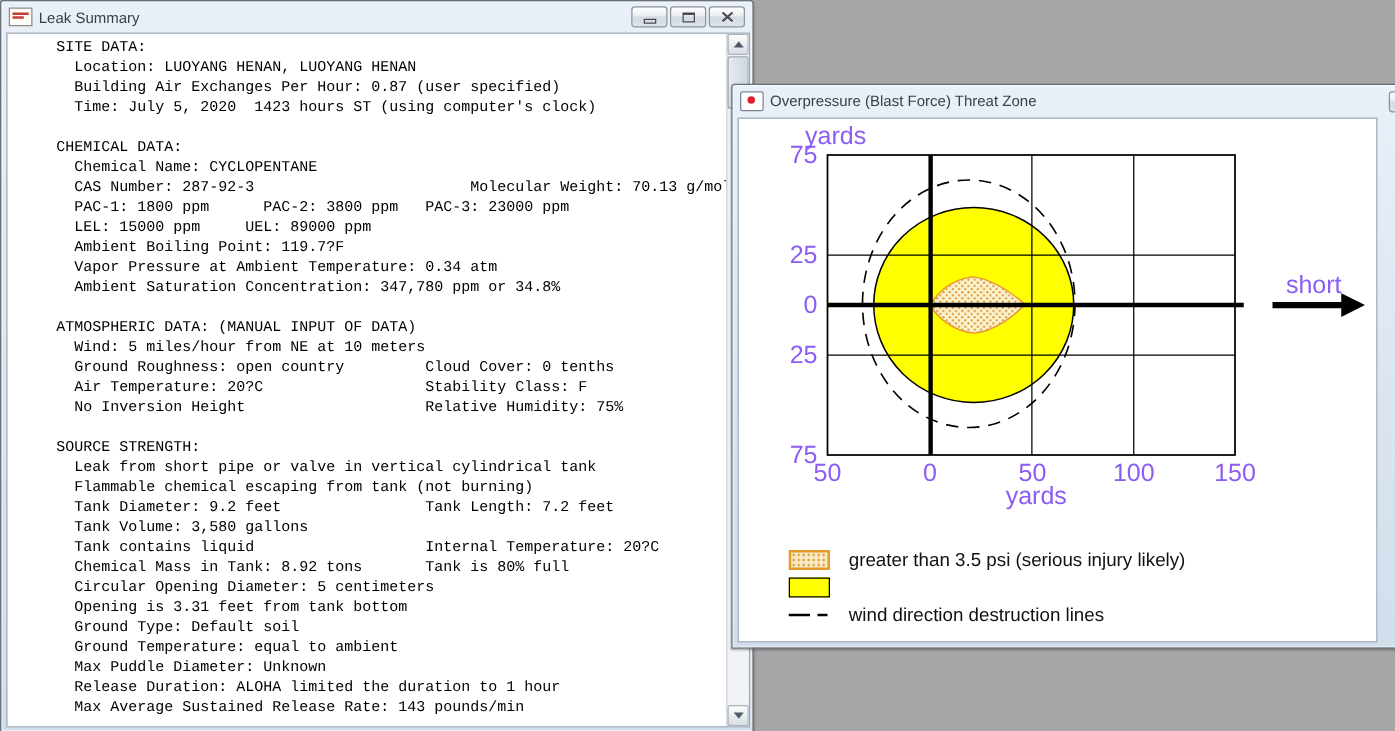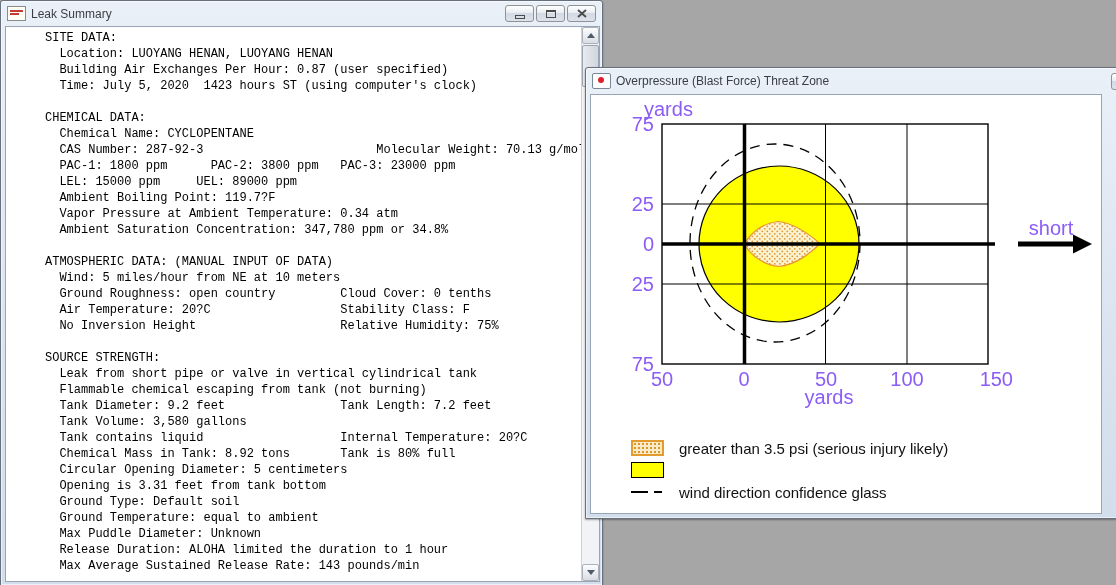--- a/index.html
+++ b/index.html
@@ -186,32 +186,32 @@
     <div class="chart-label" style="left:53px;top:5px;">yards</div>
     <div class="chart-label ytick" style="left:23px;top:20px;">75</div>
     <div class="chart-label ytick" style="left:23px;top:100px;">25</div>
     <div class="chart-label ytick" style="left:23px;top:140px;">0</div>
     <div class="chart-label ytick" style="left:23px;top:180px;">25</div>
     <div class="chart-label ytick" style="left:23px;top:260px;">75</div>
     <div class="chart-label xtick" style="left:46px;top:275px;">50</div>
     <div class="chart-label xtick" style="left:128px;top:275px;">0</div>
     <div class="chart-label xtick" style="left:210px;top:275px;">50</div>
     <div class="chart-label xtick" style="left:291px;top:275px;">100</div>
-    <div class="chart-label xtick" style="left:372px;top:275px;text-align:right;">150</div>
+    <div class="chart-label xtick" style="left:372px;top:275px;">150</div>
     <div class="chart-label" style="left:188px;top:293px;width:100px;text-align:center;">yards</div>
     <div class="chart-label" style="left:430px;top:124px;width:60px;text-align:center;">short</div>
 
     <div class="legend-row" style="top:342px;">
       <span class="swatch swatch-orange"></span>
       <span class="legend-label">greater than 3.5 psi (serious injury likely)</span>
     </div>
     <div class="legend-row" style="top:364px;">
       <span class="swatch swatch-yellow"></span>
     </div>
     <div class="legend-row" style="top:386px;">
       <span class="dash-wrap">
           <span class="dash-long"></span>
           <span class="dash-short"></span>
         </span>
-      <span class="legend-label">wind direction confidence glass</span>
+      <span class="legend-label">wind direction destruction lines</span>
     </div>
   </div>
 </div>
 
 </body></html>

